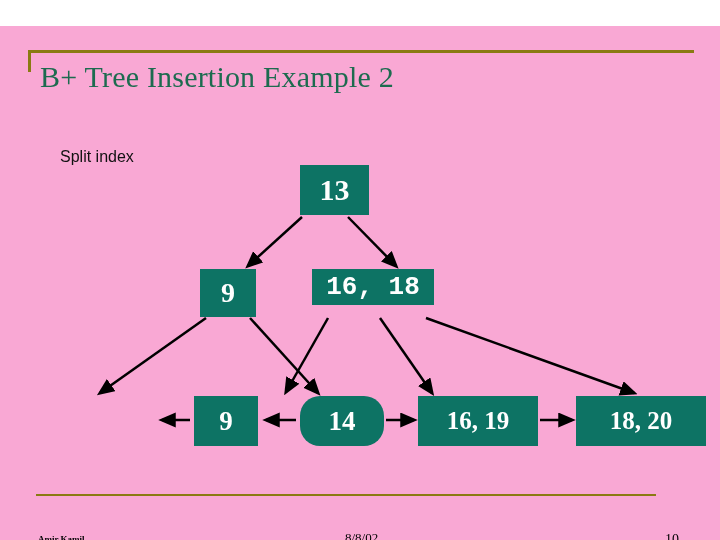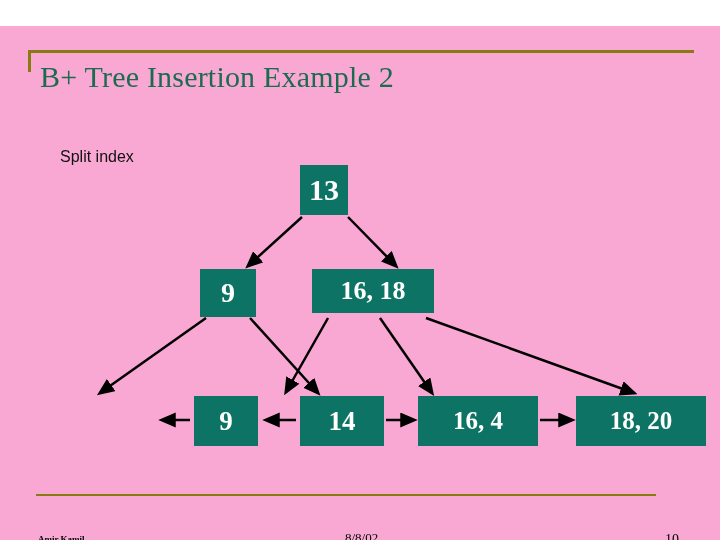--- a/index.html
+++ b/index.html
@@ -65,27 +65,27 @@
     background: #0d7364;
     color: #ffffff;
     font-family: "Liberation Serif", serif;
     font-weight: bold;
     display: flex;
     align-items: center;
     justify-content: center;
     box-sizing: border-box;
     white-space: nowrap;
   }
-  .n-root  { left: 300px; top: 139px; width: 48px;  height: 50px; font-size: 30px; }
+  .n-root  { left: 300px; top: 139px; width: 69px;  height: 50px; font-size: 30px; }
   .n-l2a   { left: 200px; top: 243px; width: 56px;  height: 48px; font-size: 28px; }
-  .n-l2b   { left: 312px; top: 243px; width: 122px; height: 44px; font-size: 26px; }
+  .n-l2b   { left: 312px; top: 243px; width: 122px; height: 36px; font-size: 26px; font-family: Liberation Mono, monospace; }
 
   .n-l3a   { left: 15px;  top: 370px; width: 140px; height: 50px; font-size: 27px; }
   .n-l3b   { left: 194px; top: 370px; width: 64px;  height: 50px; font-size: 27px; }
-  .n-l3c   { left: 300px; top: 370px; width: 84px;  height: 50px; font-size: 27px; }
+  .n-l3c   { left: 300px; top: 370px; width: 84px;  height: 50px; font-size: 27px; border-radius: 20px; }
   .n-l3d   { left: 418px; top: 370px; width: 120px; height: 50px; font-size: 25px; }
   .n-l3e   { left: 576px; top: 370px; width: 130px; height: 50px; font-size: 25px; }
 
   svg.edges {
     position: absolute;
     left: 0;
     top: 0;
     width: 720px;
     height: 540px;
     pointer-events: none;
@@ -162,21 +162,21 @@
     <line x1="540" y1="394" x2="572" y2="394" stroke="#000000" stroke-width="2.5" marker-end="url(#arrowhead)"></line>
   </svg>
 
   <div class="node n-root">13</div>
 
   <div class="node n-l2a">9</div>
   <div class="node n-l2b">16, 18</div>
 
   <div class="node n-l3b">9</div>
   <div class="node n-l3c">14</div>
-  <div class="node n-l3d">16, 4</div>
+  <div class="node n-l3d">16, 19</div>
   <div class="node n-l3e">18, 20</div>
 
   <div class="bottom-rule"></div>
   <div class="footer-left">Amir Kamil</div>
   <div class="footer-center">8/8/02</div>
   <div class="footer-right">10</div>
 
 </div>
 
 </body></html>

